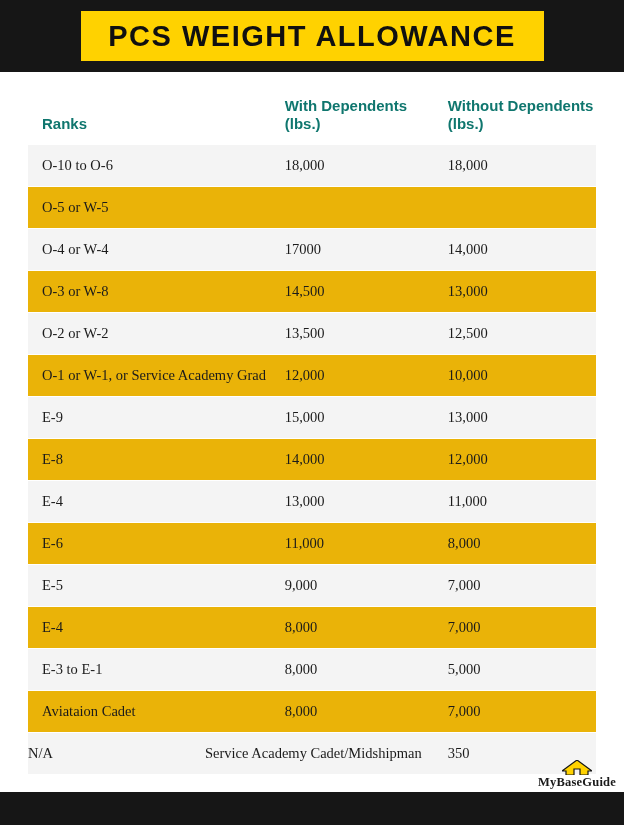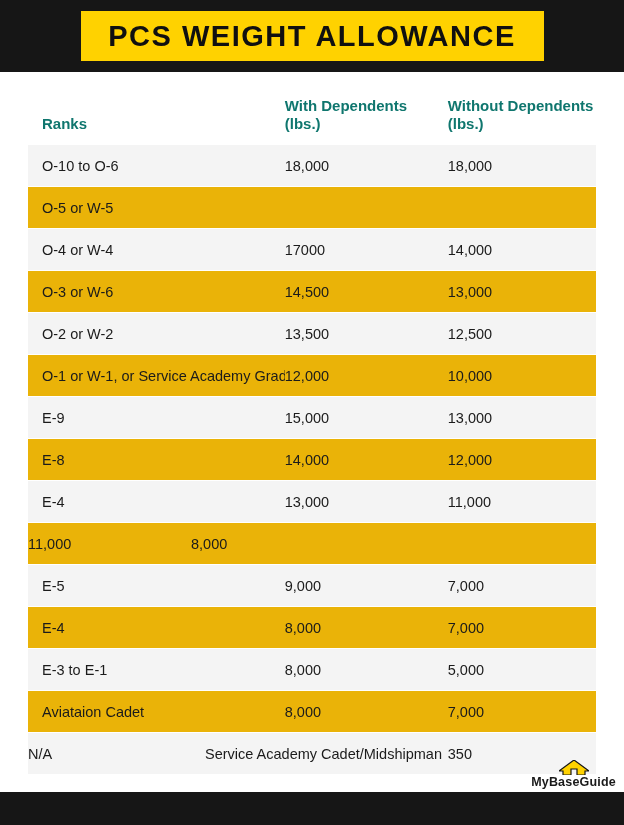--- a/index.html
+++ b/index.html
@@ -55,20 +55,21 @@
     line-height: 1.25;
     color: #0f766e;
   }
   .row {
     display: flex;
     align-items: center;
     height: 42px;
     font-size: 14.5px;
     color: #1b1b1b;
     border-bottom: 1px solid #ffffff;
+    font-family: Liberation Serif, serif;
   }
   .row.light { background: #f4f4f4; }
   .row.dark  { background: #eab308; }
   .cell { overflow: hidden; white-space: nowrap; }
 
   
   .bottom-bar {
     position: absolute;
     left: 0; bottom: 0;
     width: 100%;
@@ -81,20 +82,21 @@
     bottom: 37px;
     text-align: center;
     line-height: 1;
   }
   .logo svg { display: block; margin: 0 auto 1px; }
   .logo-text {
     font-size: 12.5px;
     font-weight: bold;
     color: #1a1a1a;
     letter-spacing: 0.2px;
+    font-family: Liberation Serif, serif;
   }
 </style>
 </head>
 <body>
 
 <div class="top-bar">
   <div class="title-band">
     <div class="page-title">PCS WEIGHT ALLOWANCE</div>
   </div>
 </div>
@@ -122,21 +124,21 @@
     <div class="cell col-rank">O-5 or W-5</div>
   </div>
 
   <div class="row light">
     <div class="cell col-rank">O-4 or W-4</div>
     <div class="cell col-with">17000</div>
     <div class="cell col-without">14,000</div>
   </div>
 
   <div class="row dark">
-    <div class="cell col-rank">O-3 or W-6</div>
+    <div class="cell col-rank">O-3 or W-8</div>
     <div class="cell col-with">14,500</div>
     <div class="cell col-without">13,000</div>
   </div>
 
   <div class="row light">
     <div class="cell col-rank">O-2 or W-2</div>
     <div class="cell col-with">13,500</div>
     <div class="cell col-without">12,500</div>
   </div>
 
@@ -158,20 +160,21 @@
     <div class="cell col-without">12,000</div>
   </div>
 
   <div class="row light">
     <div class="cell col-rank">E-4</div>
     <div class="cell col-with">13,000</div>
     <div class="cell col-without">11,000</div>
   </div>
 
   <div class="row dark">
+    <div class="cell col-rank">E-6</div>
     <div class="cell col-with">11,000</div>
     <div class="cell col-without">8,000</div>
   </div>
 
   <div class="row light">
     <div class="cell col-rank">E-5</div>
     <div class="cell col-with">9,000</div>
     <div class="cell col-without">7,000</div>
   </div>
 

